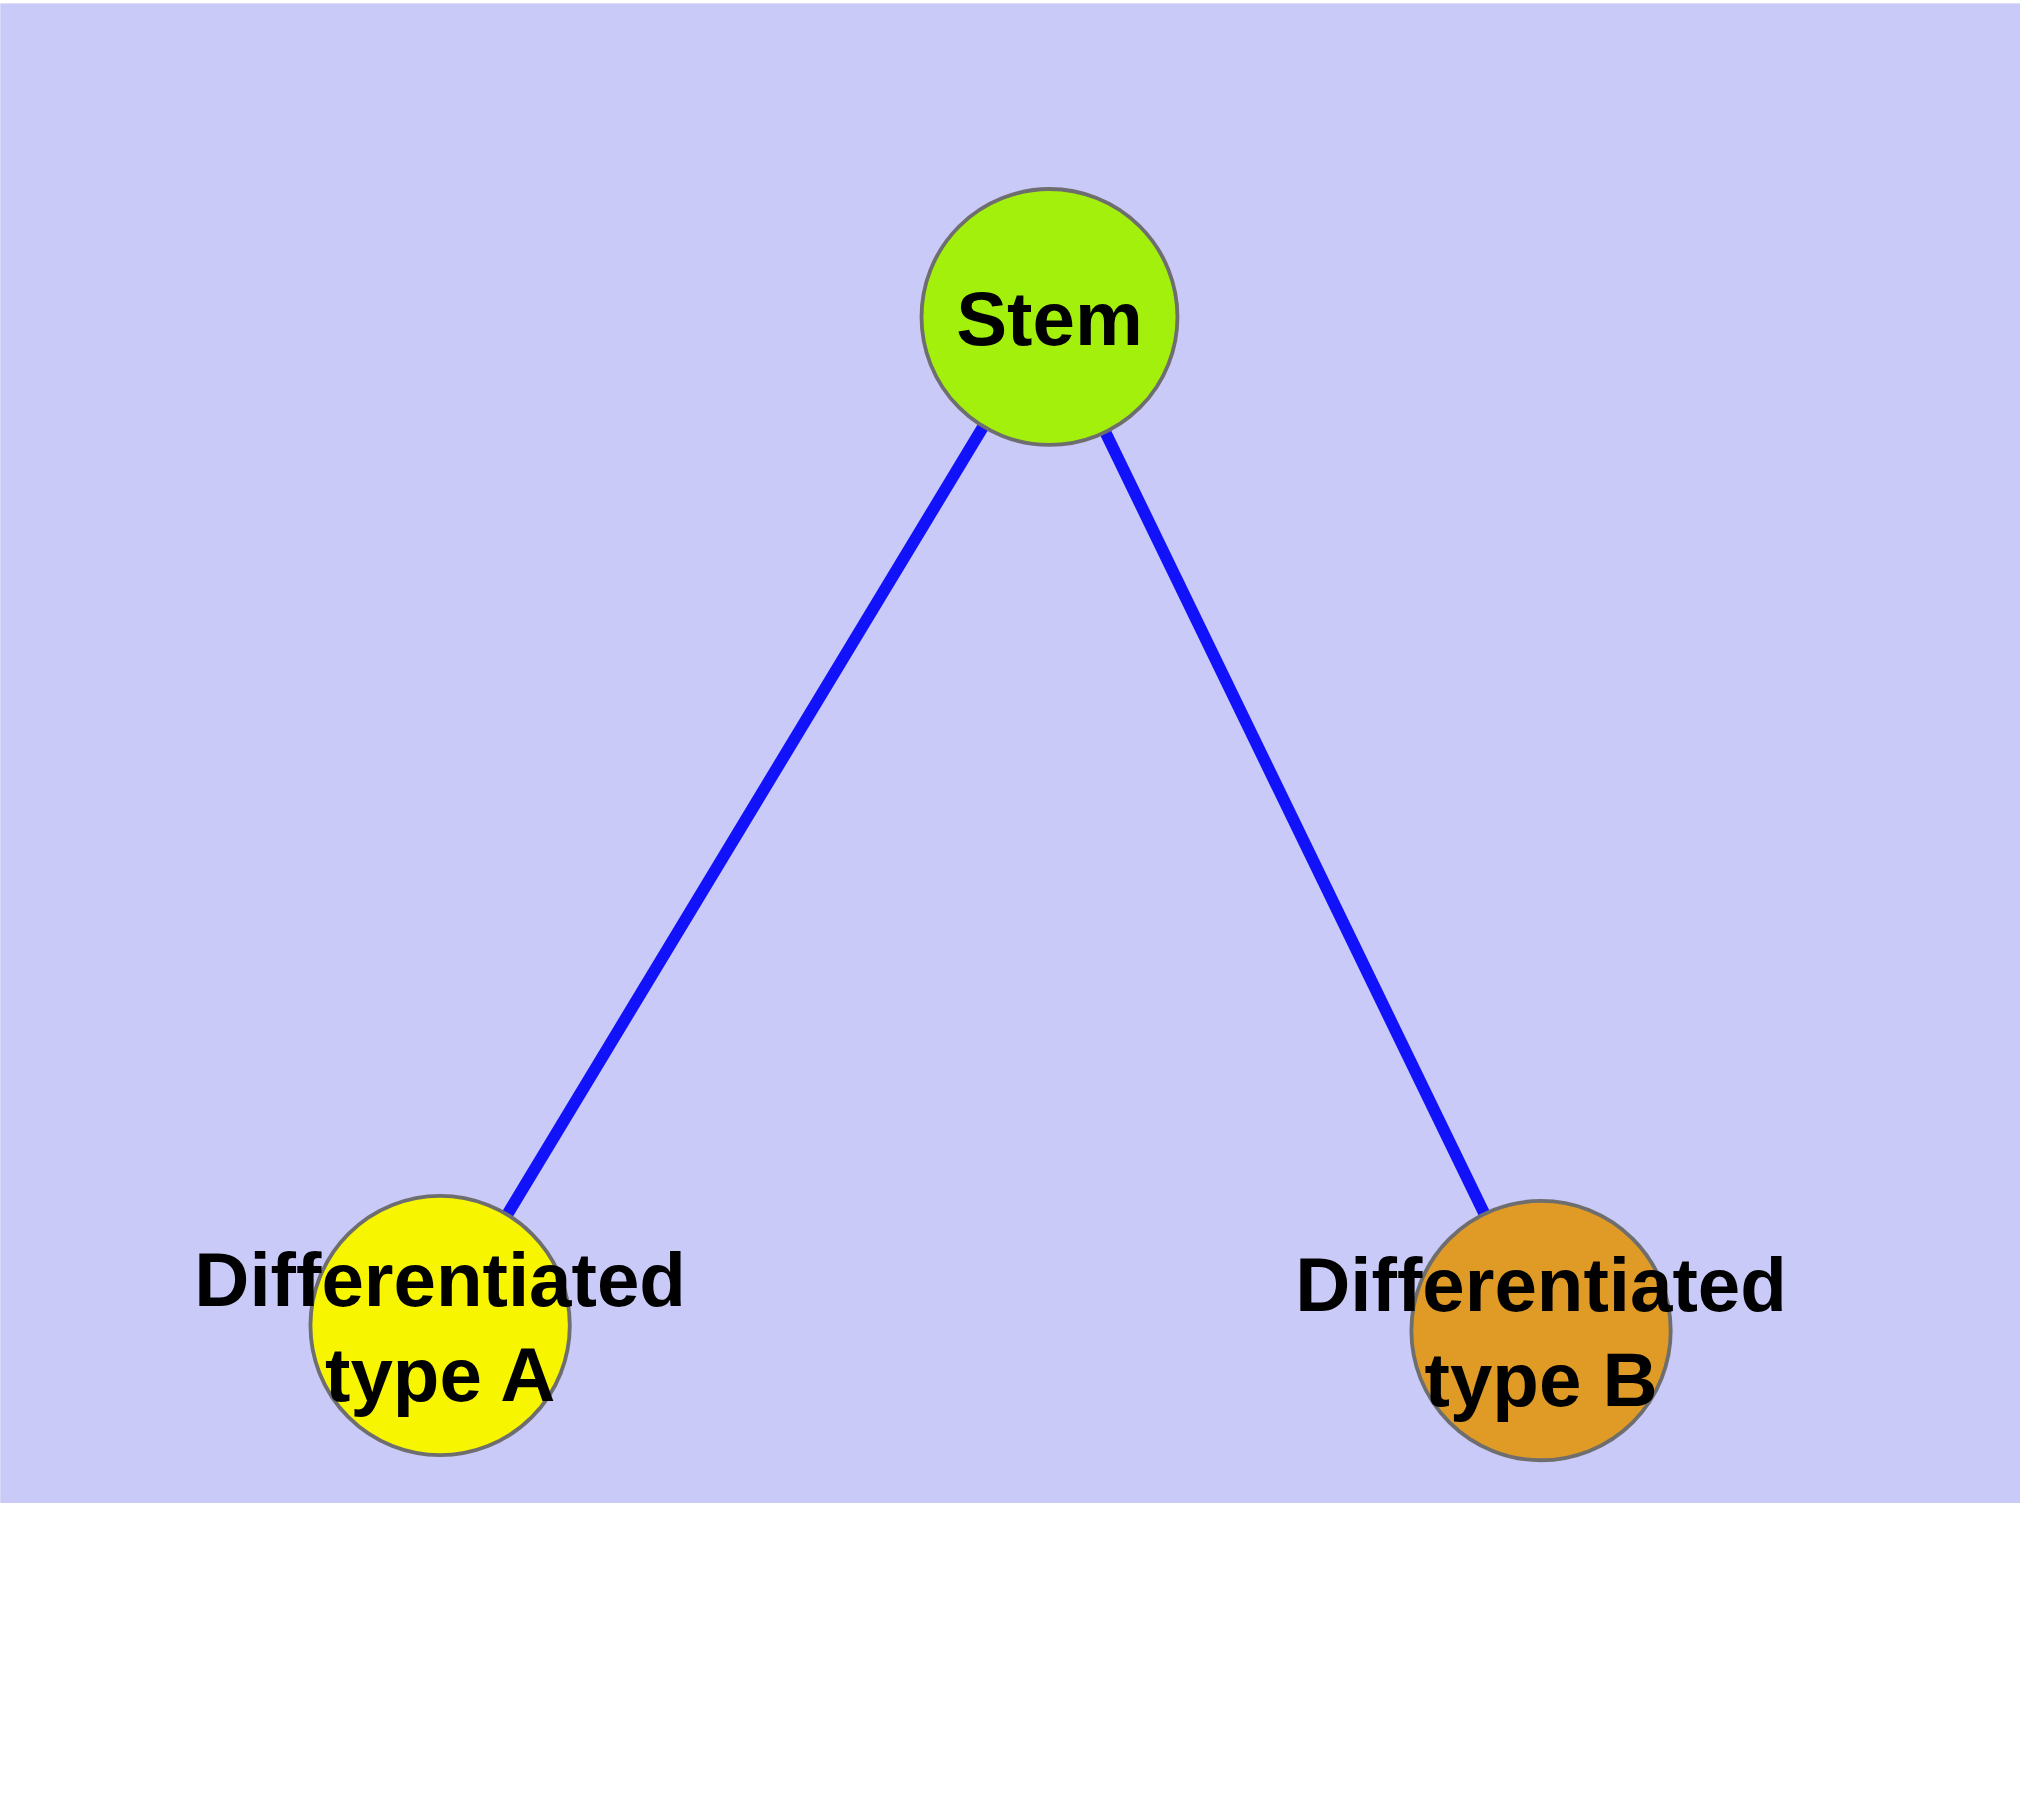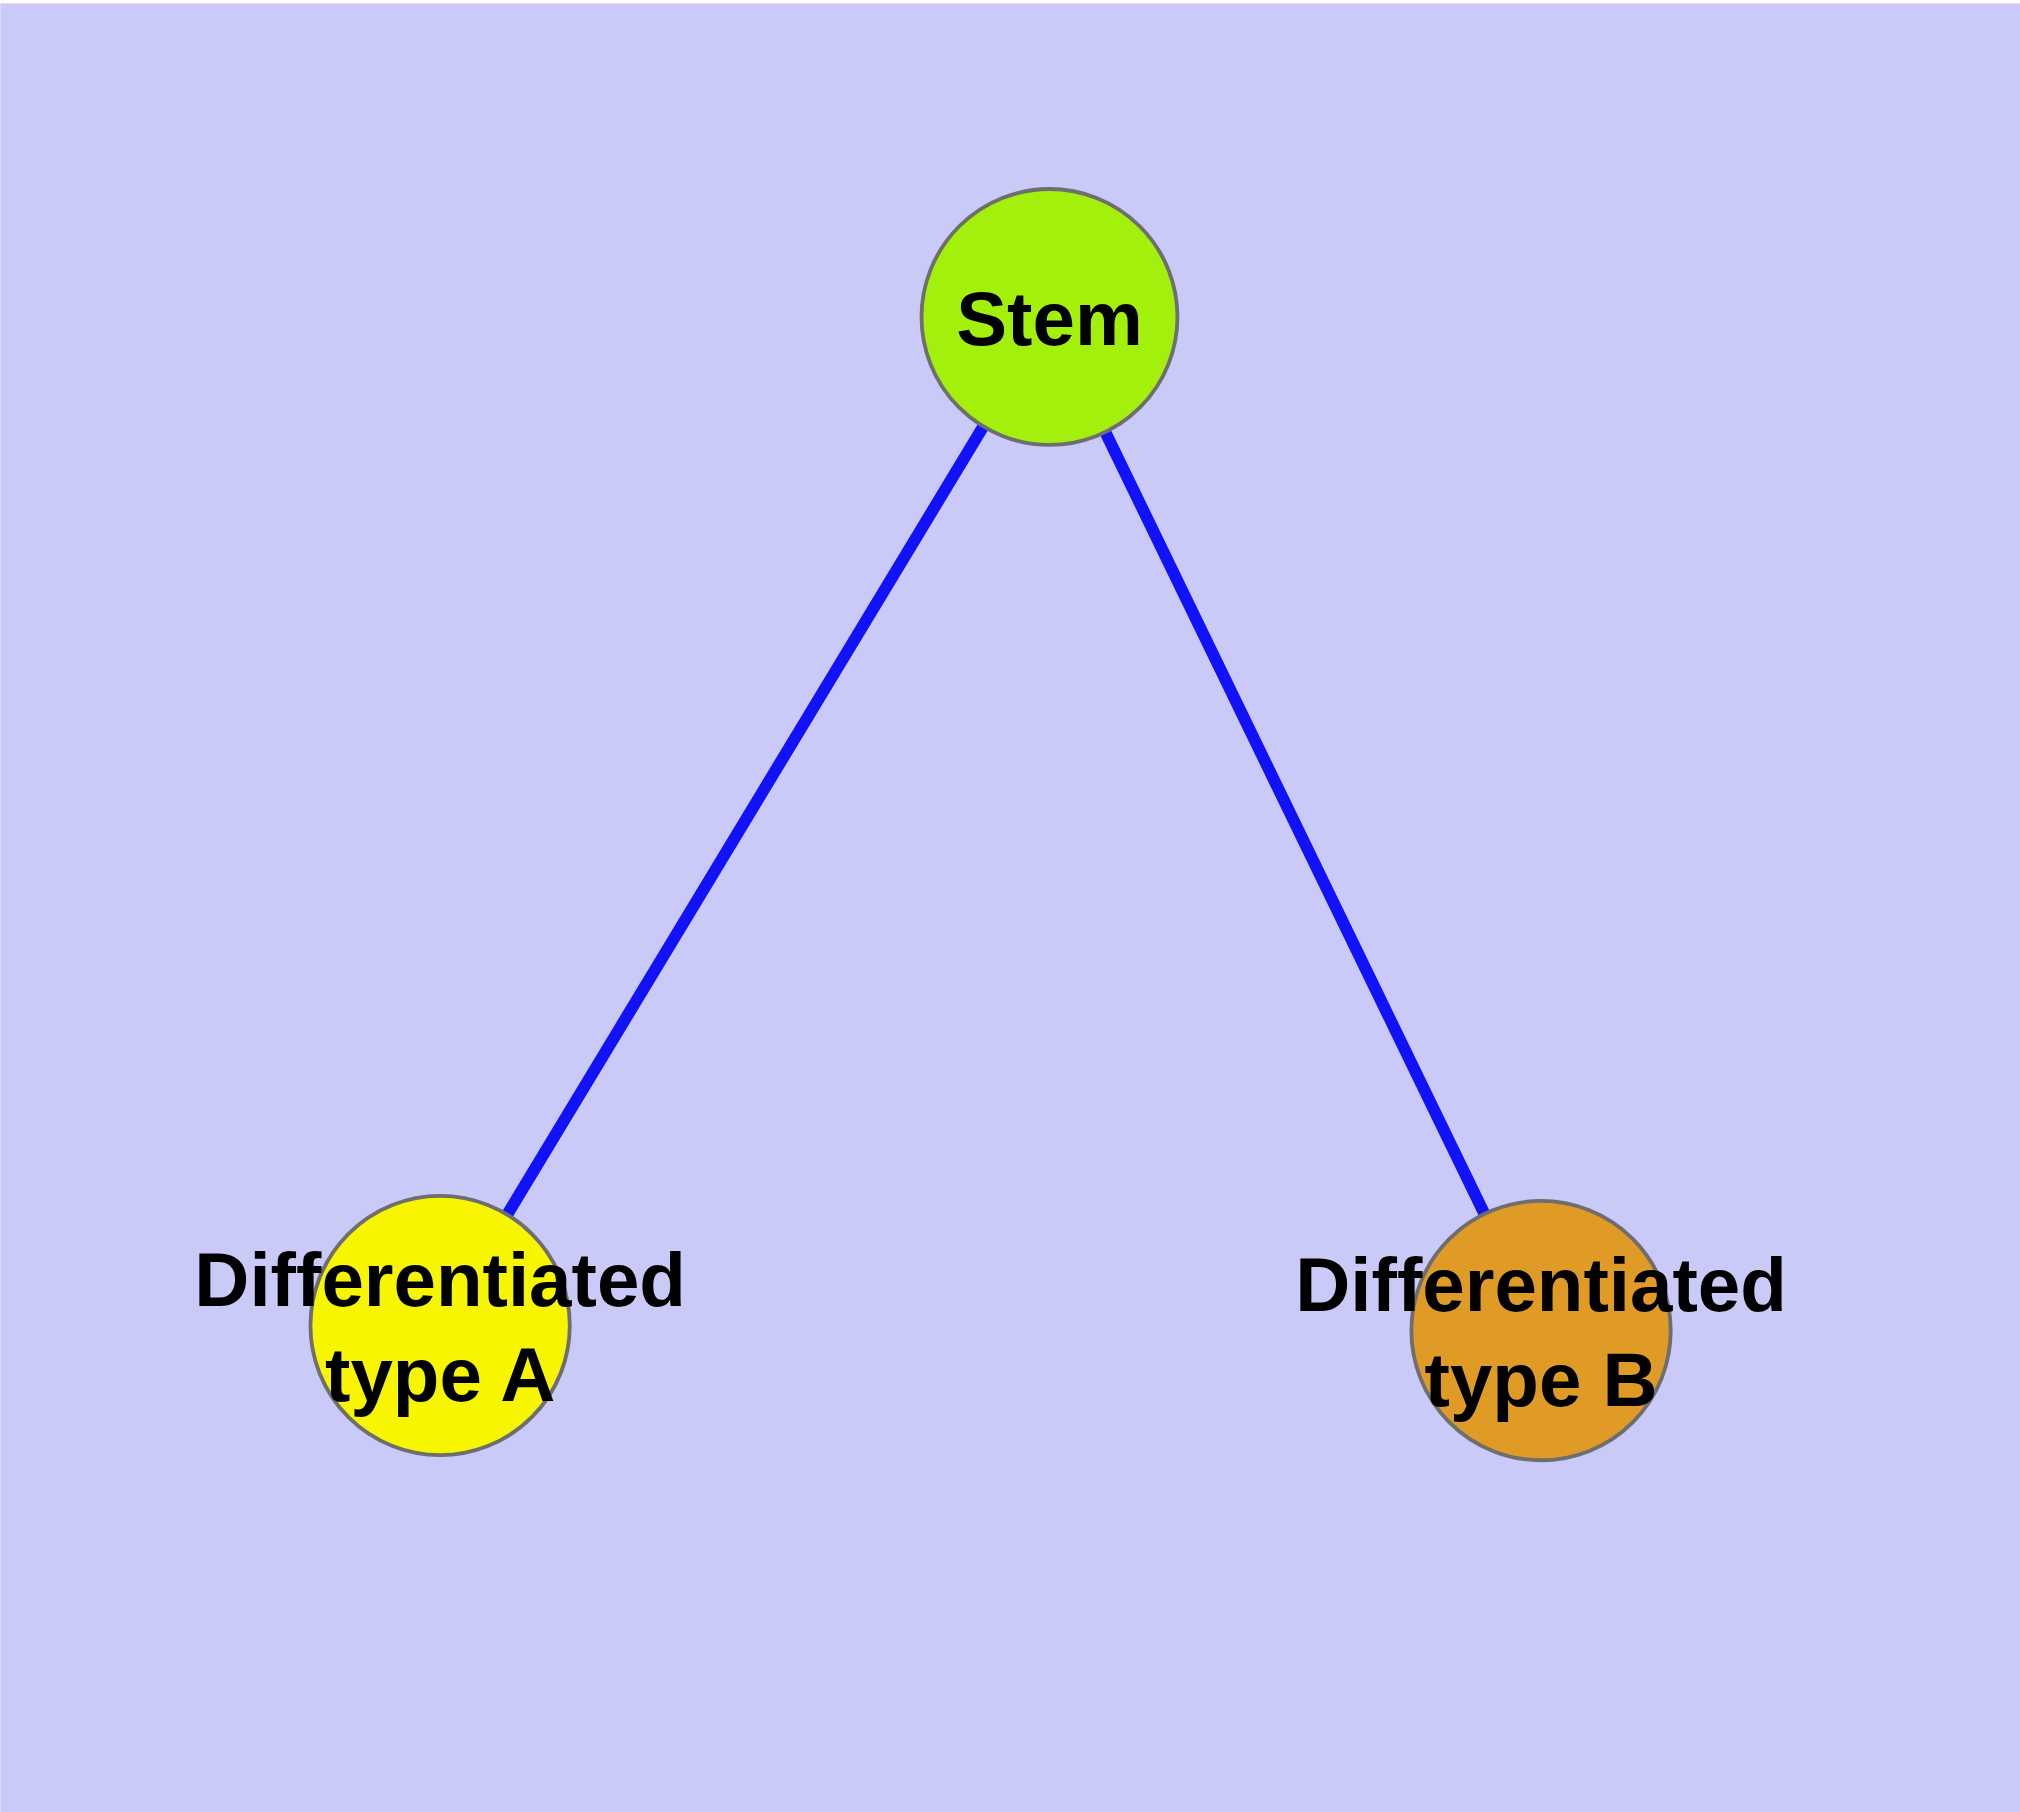--- a/index.html
+++ b/index.html
@@ -3,21 +3,21 @@
 <meta charset="utf-8">
 <style>
   html, body {
     margin: 0;
     padding: 0;
     background: #ffffff;
   }
   .canvas-wrap {
     position: relative;
     width: 2021px;
-    height: 1812px;
+    height: 1503px;
     overflow: hidden;
     font-family: "Liberation Sans", sans-serif;
   }
   svg {
     display: block;
     width: 2021px;
     height: 1812px;
   }
   svg text {
     font-family: "Liberation Sans", "DejaVu Sans", sans-serif;

